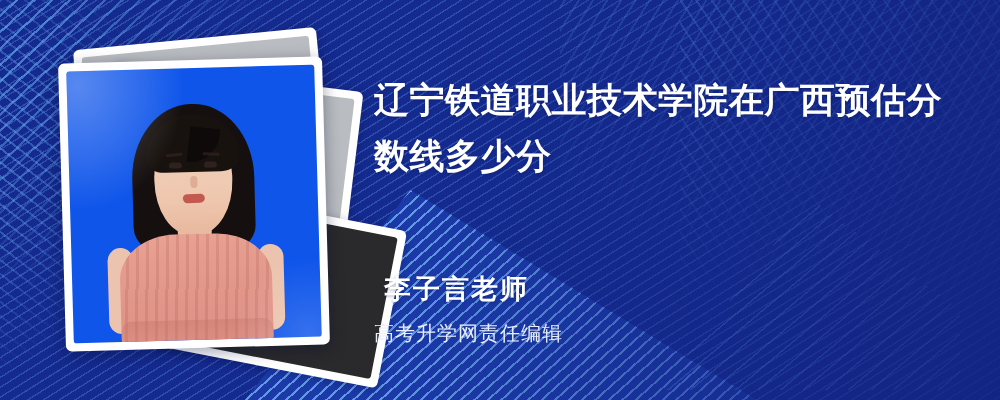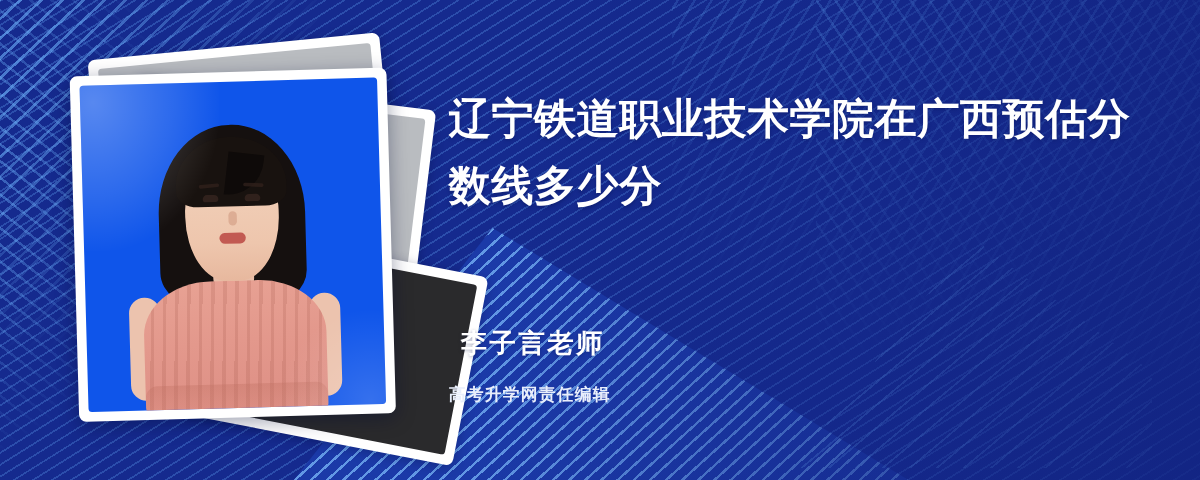--- a/index.html
+++ b/index.html
@@ -409,32 +409,32 @@
     line-height: 56px;
     font-weight: bold;
     letter-spacing: 0.5px;
     text-shadow: 0 1px 3px rgba(5,15,70,0.35);
   }
   .byline {
     position: absolute;
     top: 271px;
     left: 10px;
     color: #ffffff;
-    font-size: 22px;
+    font-size: 27px;
     font-weight: bold;
     letter-spacing: 2px;
     text-shadow: 0 1px 3px rgba(5,15,70,0.35);
   }
   .role {
     position: absolute;
     top: 320px;
     left: 0;
     color: #e8eefb;
-    font-size: 14px;
-    font-weight: bold;
+    font-size: 20px;
+    font-weight: normal;
     letter-spacing: 1px;
   }
 </style>
 </head>
 <body>
 
 <div class="banner">
 
   <div class="bg-base"></div>
   <div class="bg-stripes"></div>

